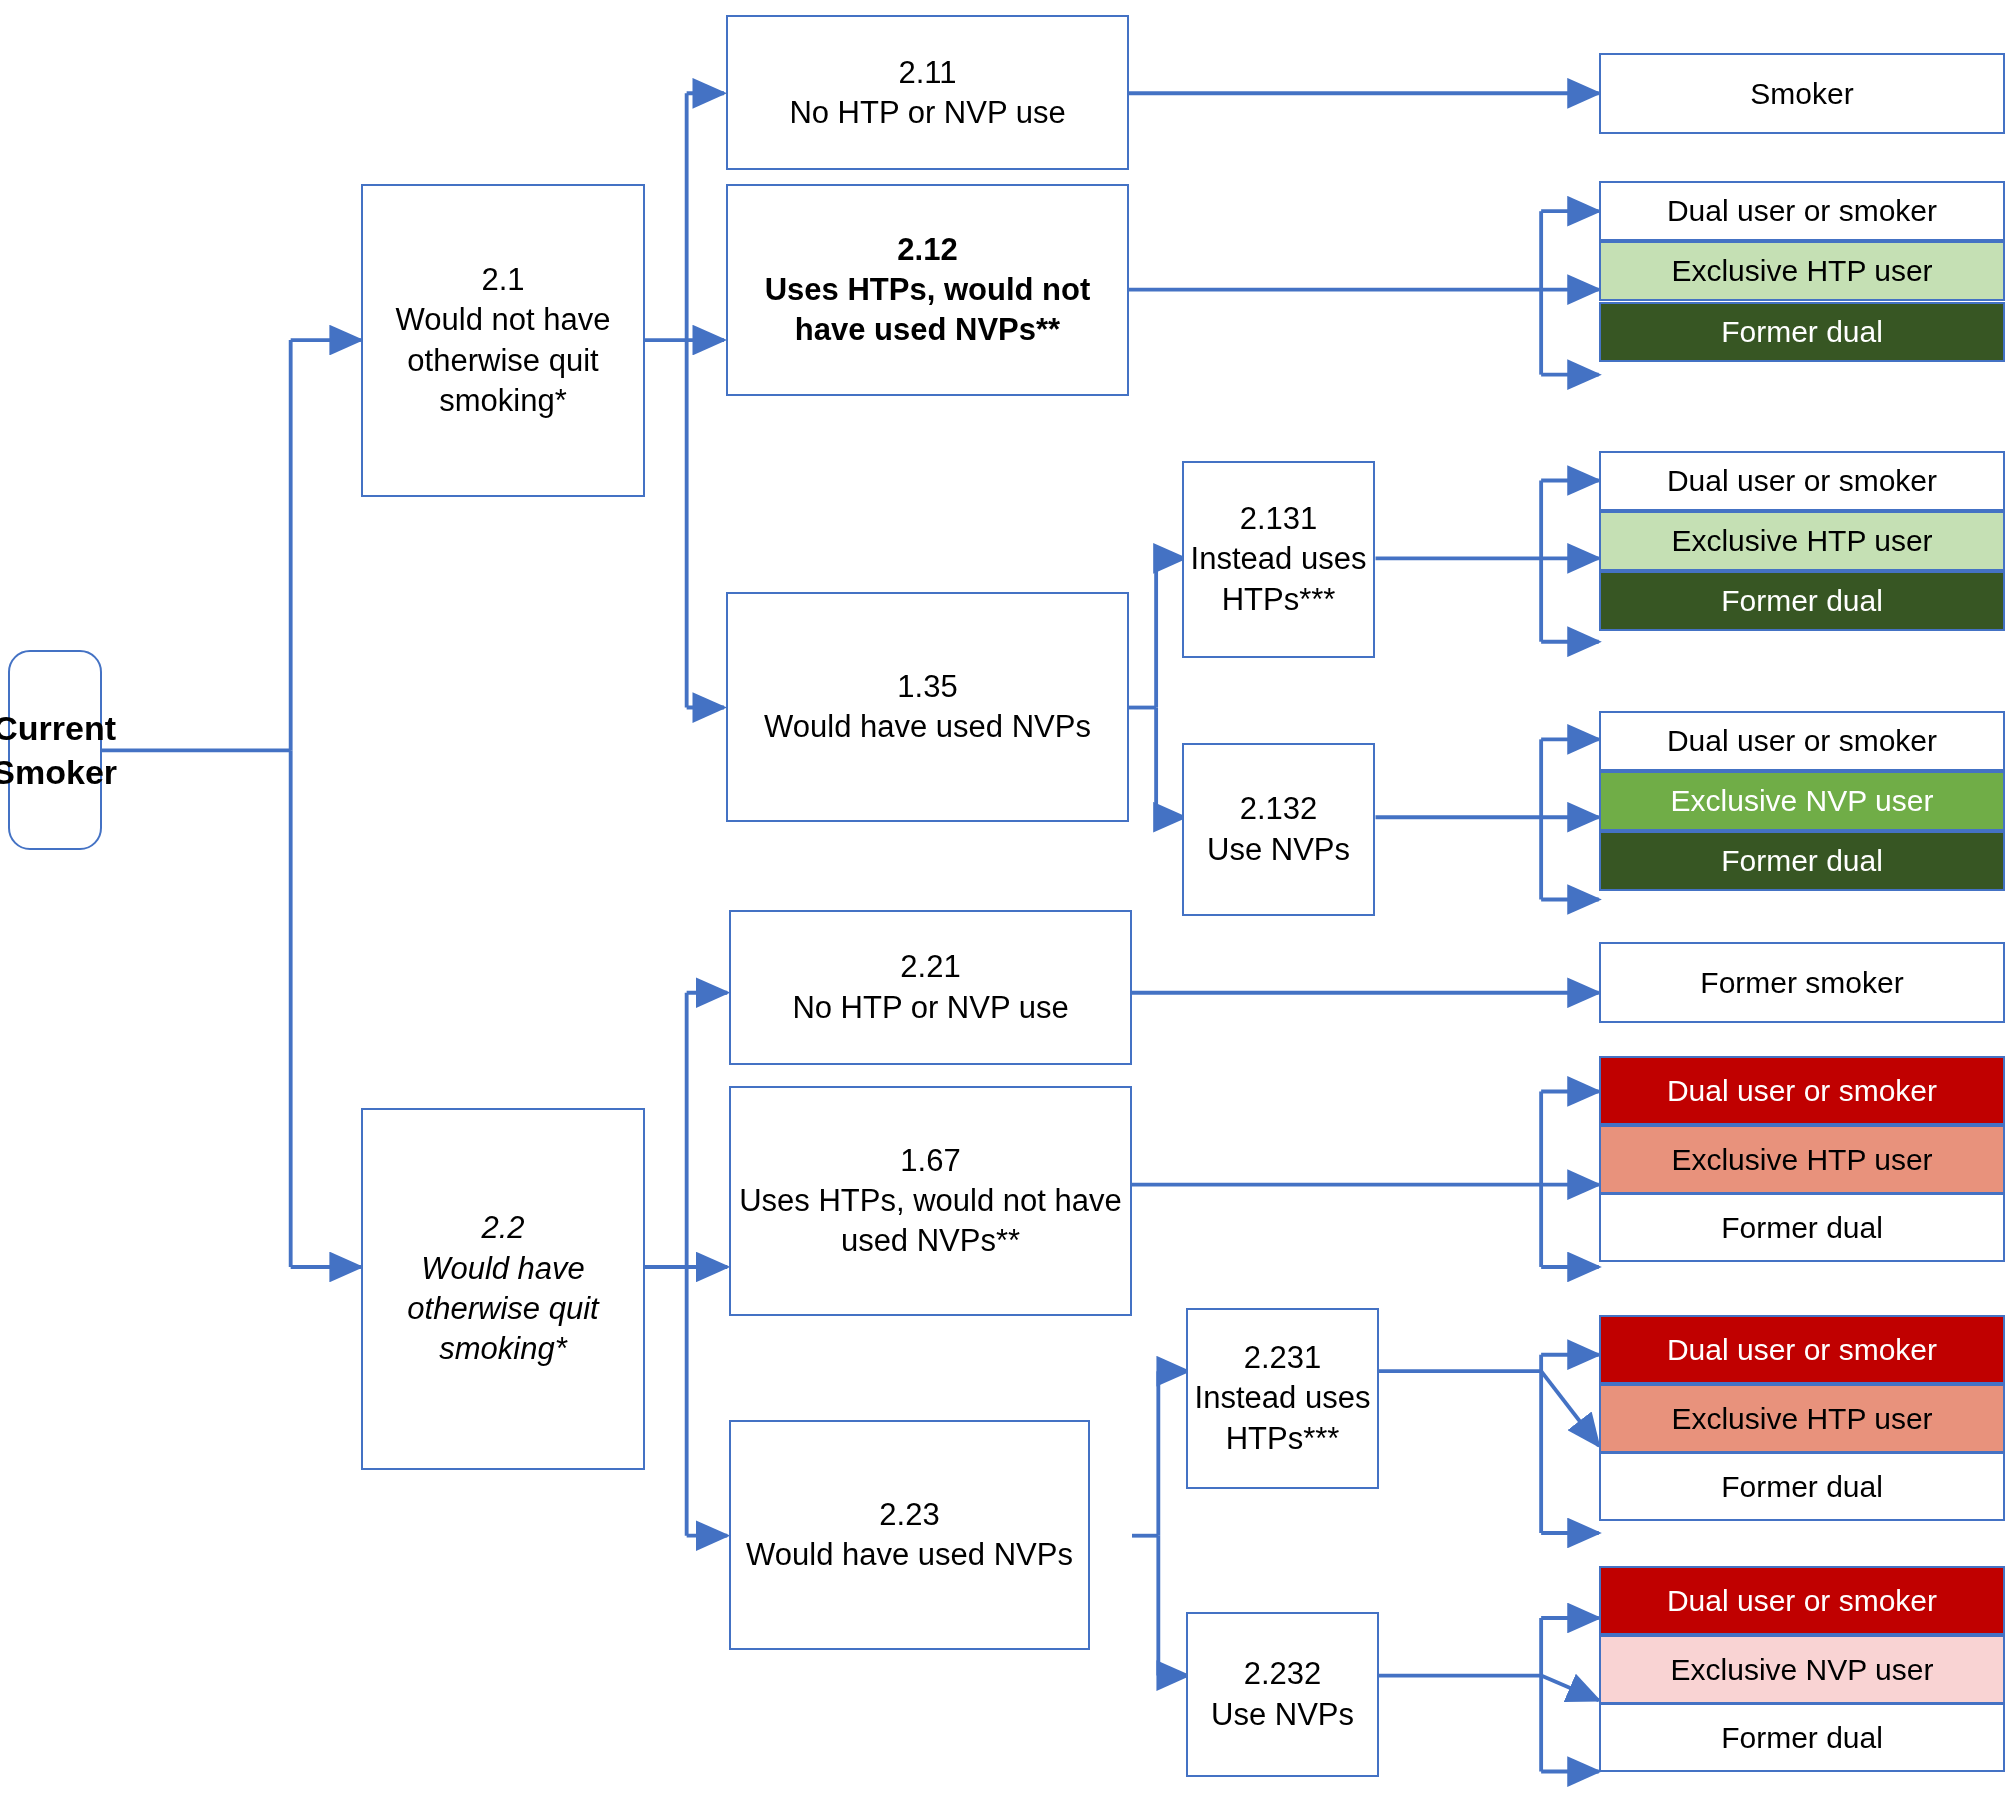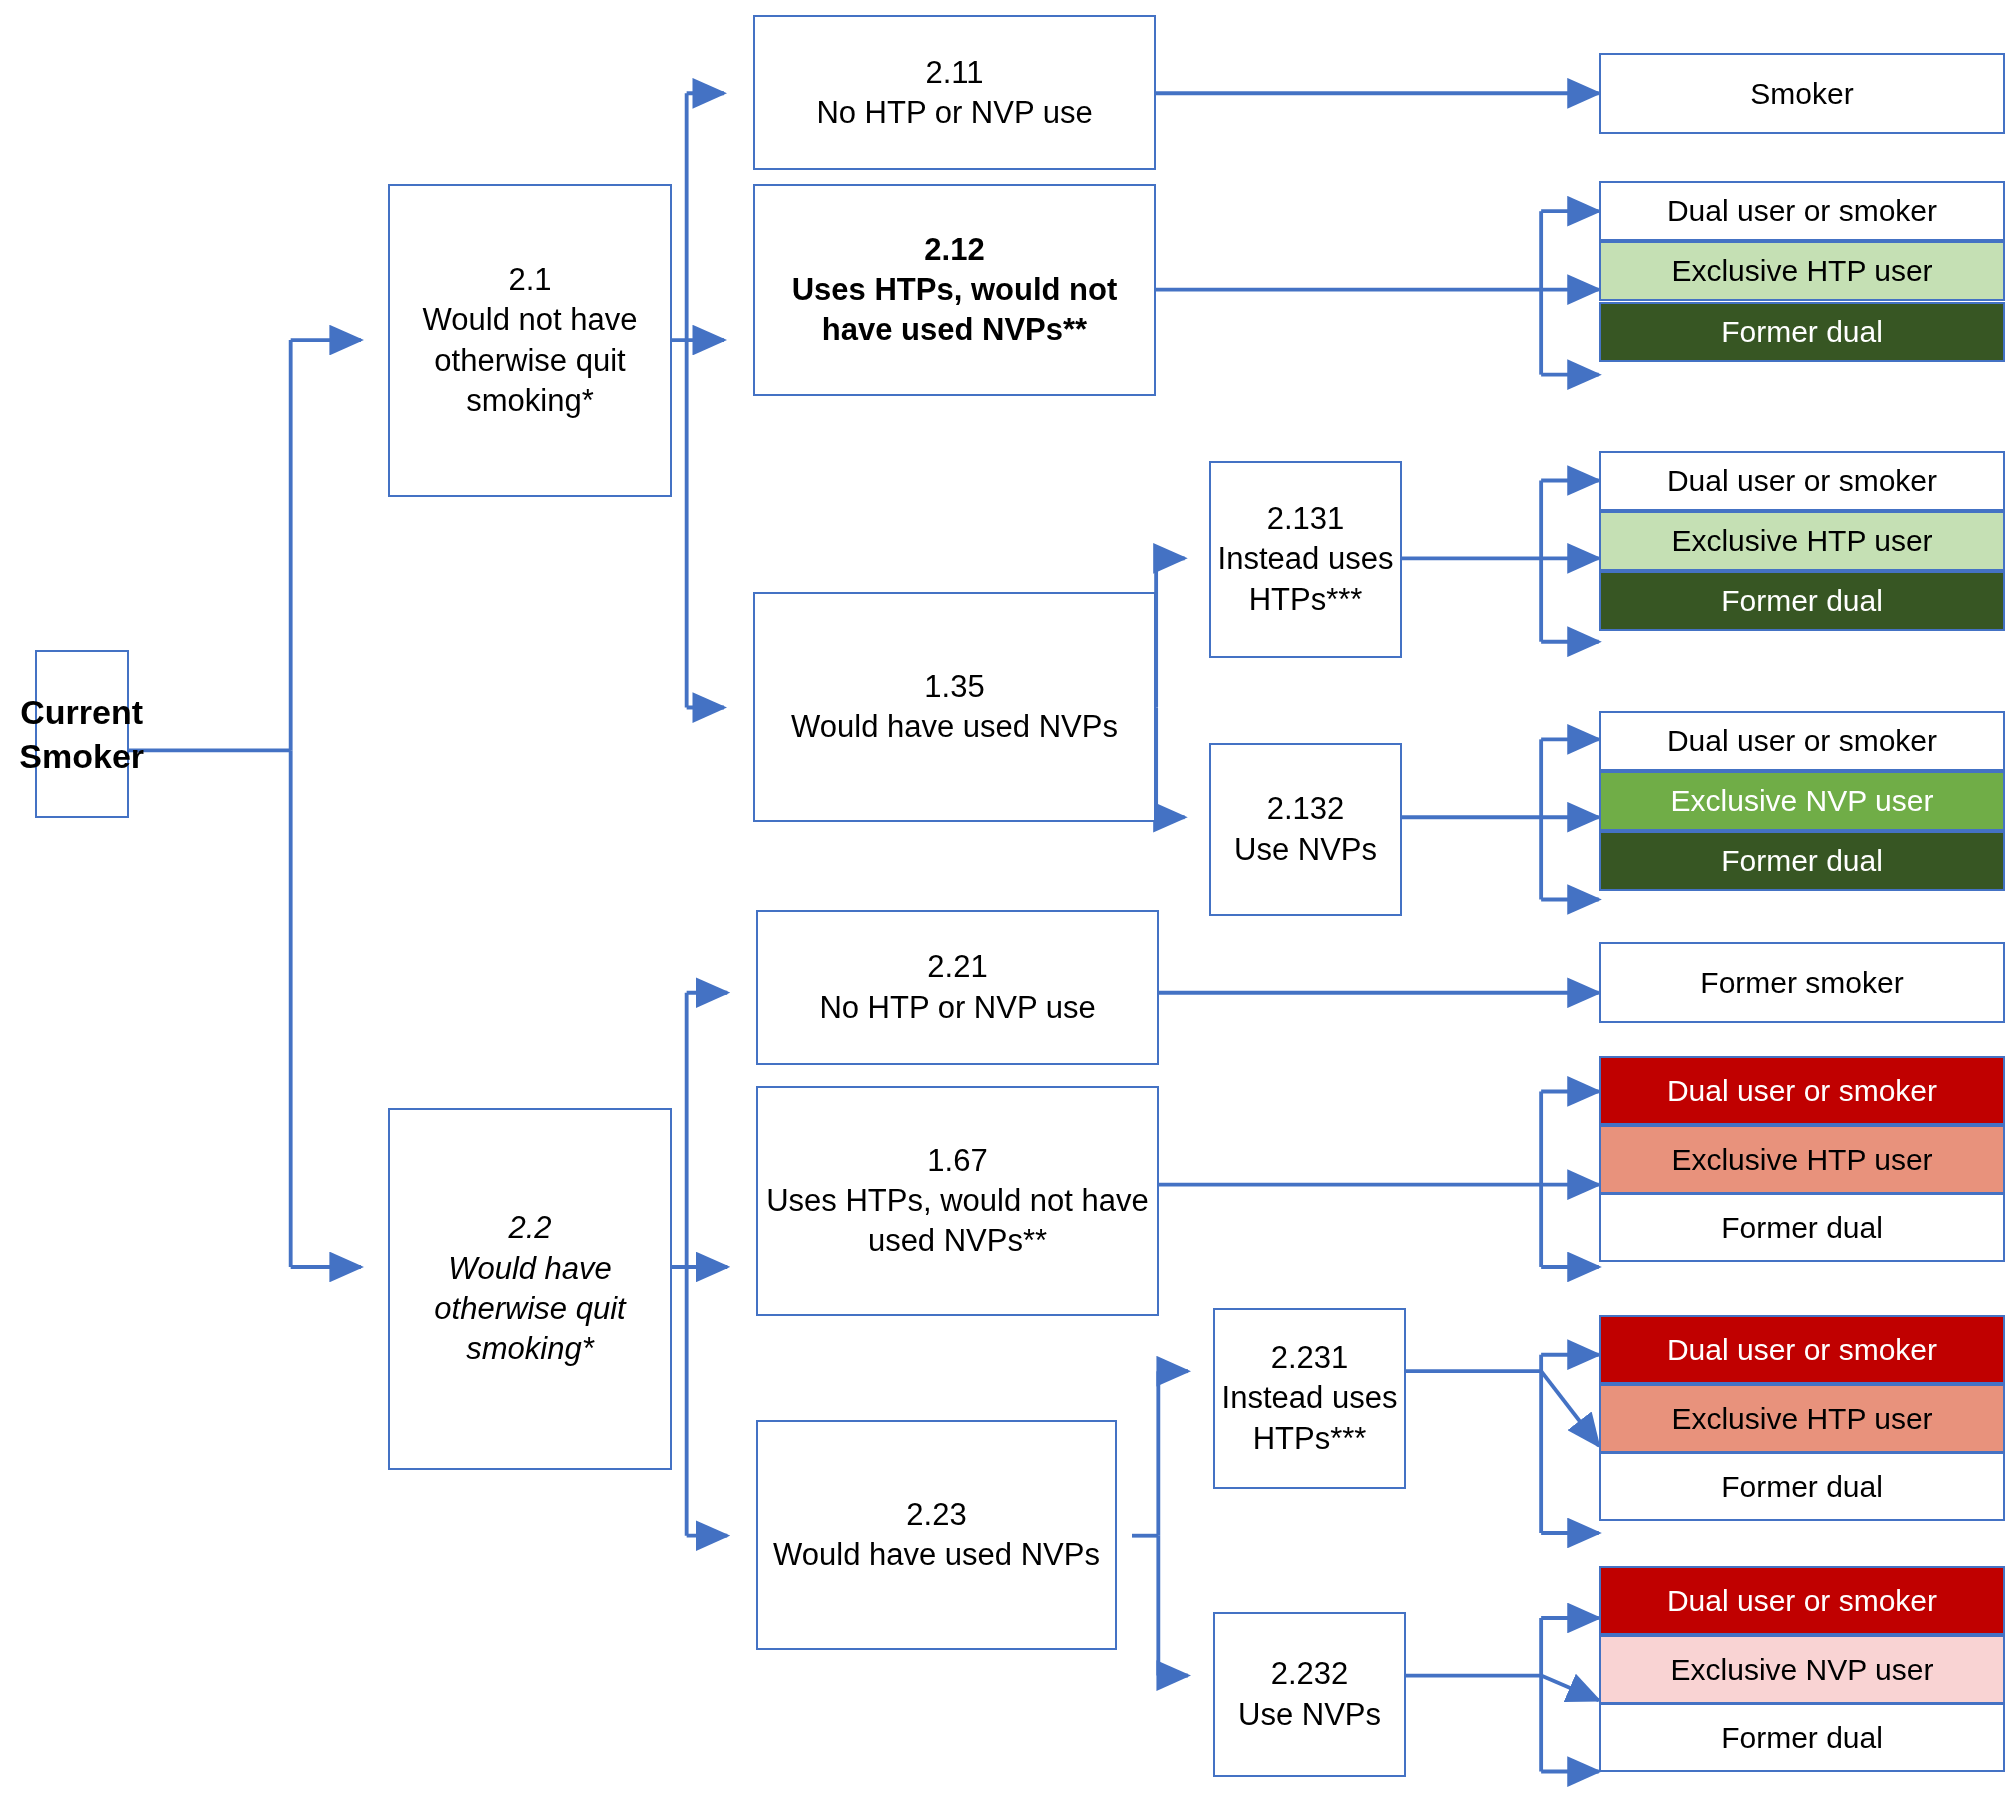--- a/index.html
+++ b/index.html
@@ -1,20 +1,20 @@
 <!DOCTYPE html>
 <html style="font-size:8.8px"><head>
 <meta charset="utf-8">
 <style>
   html,body{margin:0;padding:0;background:#ffffff;}
   body{font-family:"Liberation Sans",sans-serif;}
   #canvas{position:relative;width:2015px;height:1816px;background:#fff;overflow:hidden;}
   .node{position:absolute;box-sizing:border-box;border:2.2px solid #4472C4;background:#ffffff;
         display:flex;align-items:center;justify-content:center;text-align:center;
-        color:#000000;font-size:31px;line-height:1.30;padding:2.2px 5.5px;margin-left:27px;}
+        color:#000000;font-size:31px;line-height:1.30;padding:2.2px 5.5px;}
   .node.root{font-weight:bold;font-size:34px;}
   .outcome{position:absolute;box-sizing:border-box;border:2.2px solid #4472C4;
         display:flex;align-items:center;justify-content:center;text-align:center;
         font-size:30px;line-height:1.2;}
   .c-white{background:#ffffff;color:#000000;}
   .c-lightgreen{background:#C5E0B4;color:#000000;}
   .c-midgreen{background:#70AD47;color:#ffffff;}
   .c-darkgreen{background:#375623;color:#ffffff;}
   .c-darkred{background:#C00000;color:#ffffff;}
   .c-salmon{background:#E8927C;color:#000000;}
@@ -108,21 +108,21 @@
     <path class="ln" d="M2810,2795 L2915,2795" marker-end="url(#arr)"></path>
 
     <path class="ln" d="M2512,3055 L2810,3055"></path>
     <path class="ln" d="M2810,3055 L2810,2950"></path>
     <path class="ln" d="M2810,2950 L2915,2950" marker-end="url(#arr)"></path>
     <path class="ln" d="M2810,3055 L2915,3100" marker-end="url(#arr)"></path>
     <path class="ln" d="M2810,3055 L2810,3230"></path>
     <path class="ln" d="M2810,3230 L2915,3230" marker-end="url(#arr)"></path>
   </svg>
 
-  <div class="node root" style="left:7.7px;top:650px;width:94px;height:168px;">
+  <div class="node root" style="left:7.7px;top:650px;width:94px;height:200px;border-radius:22px;">
     <span>
       <span>Current</span><br>
       <span>Smoker</span>
     </span>
   </div>
 
   <div class="node" style="left:361px;top:184px;width:284px;height:313px;">
     <span>
       <span>2.1</span><br>
       <span>Would not have otherwise quit smoking*</span>

